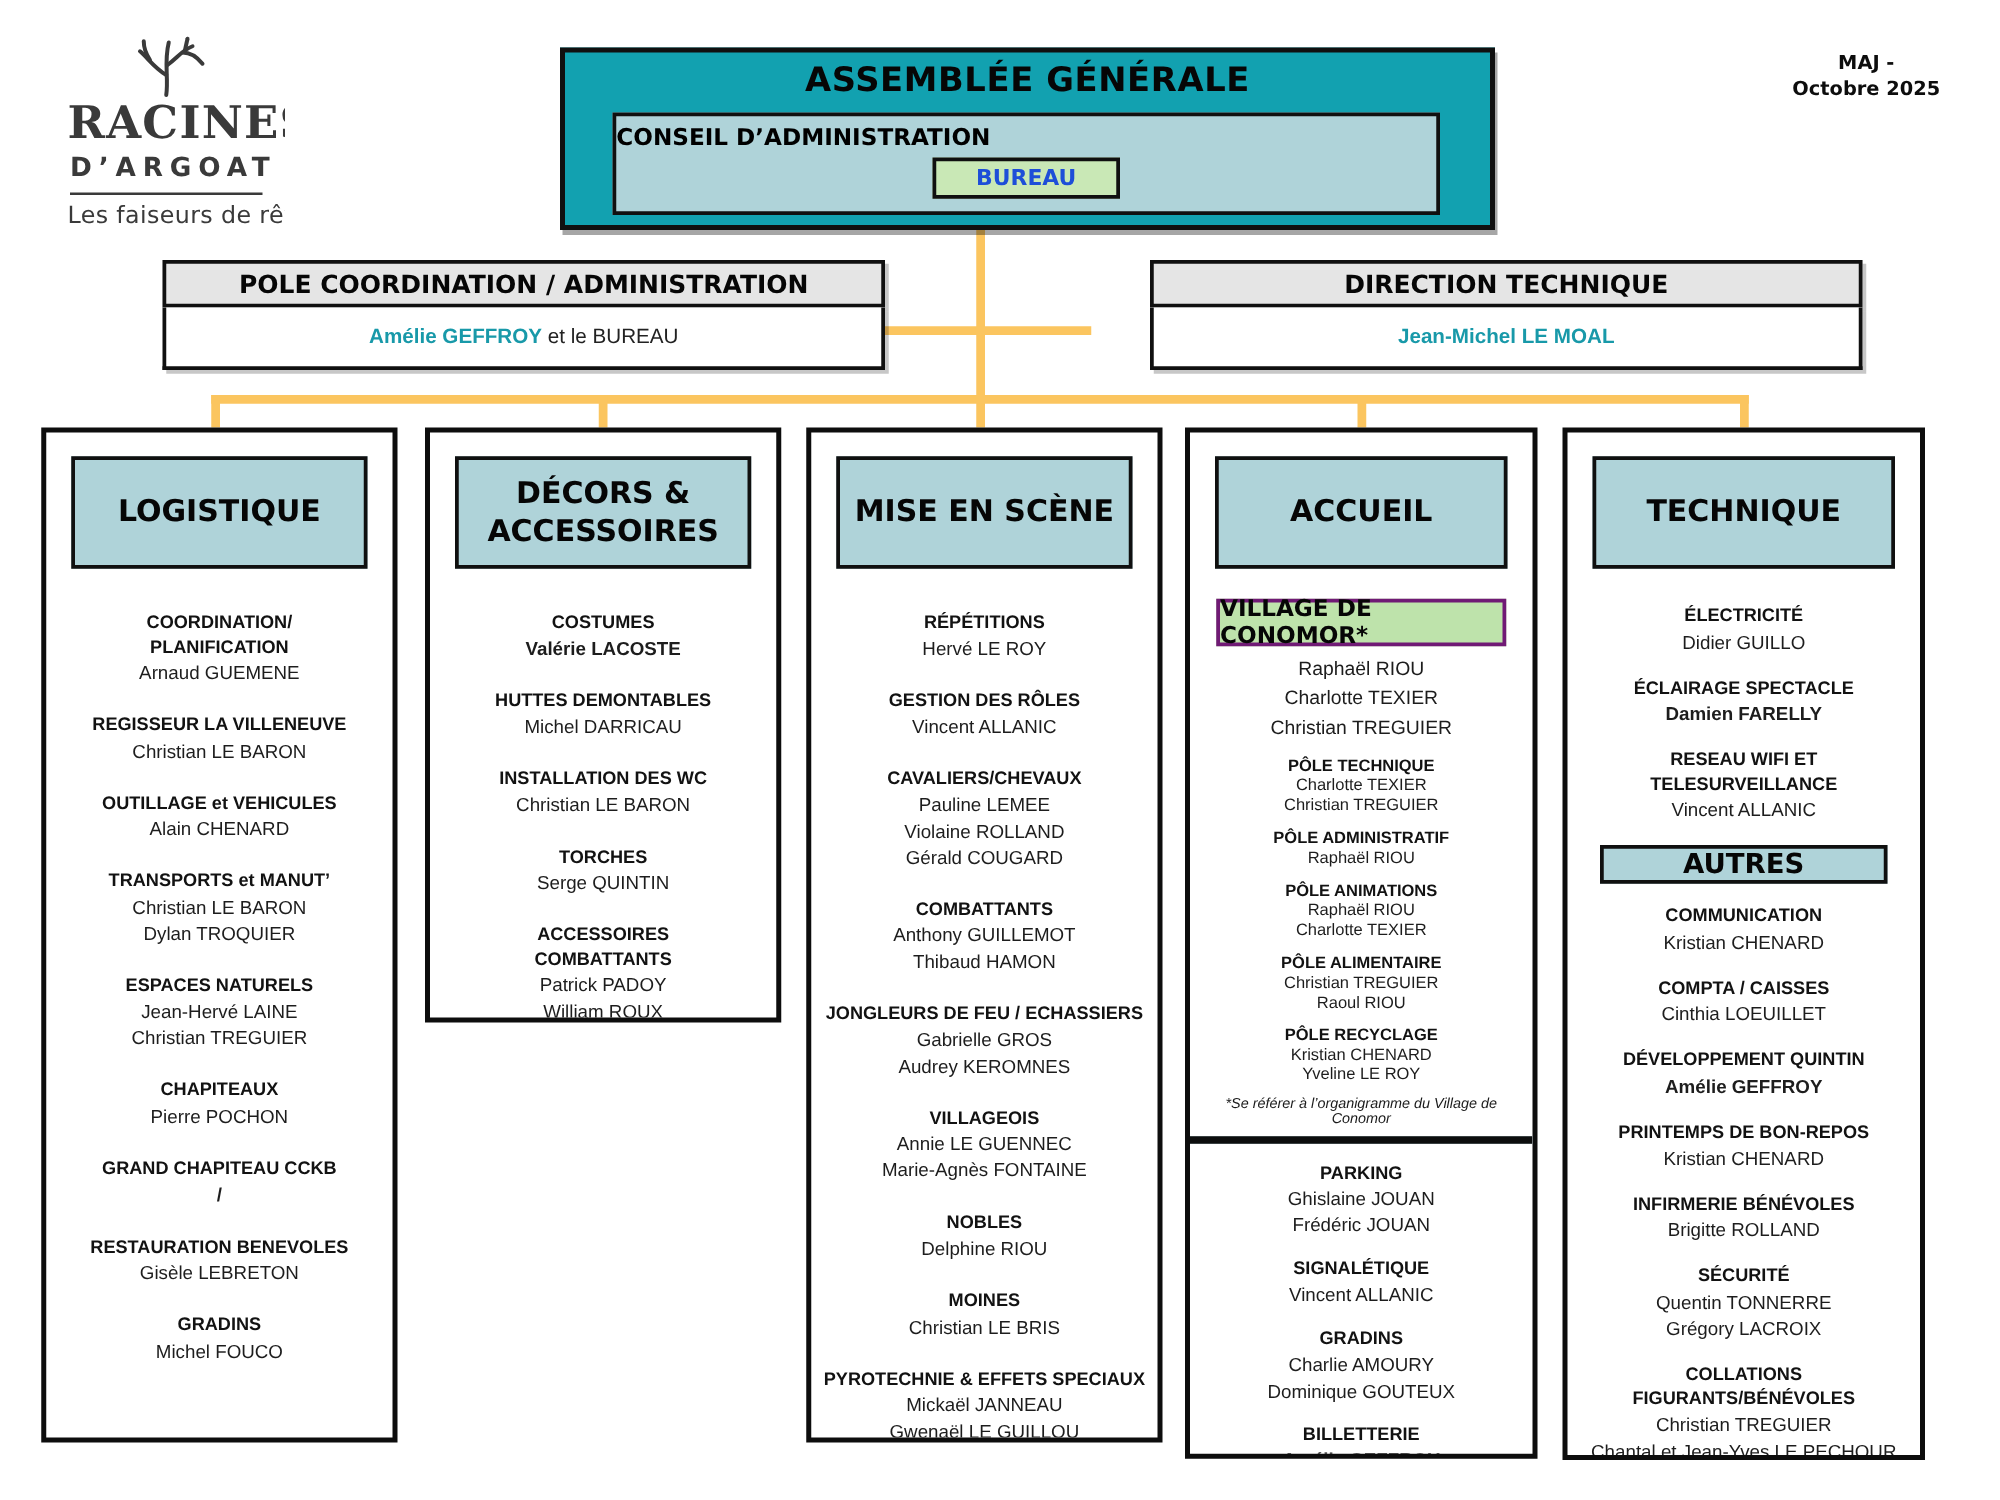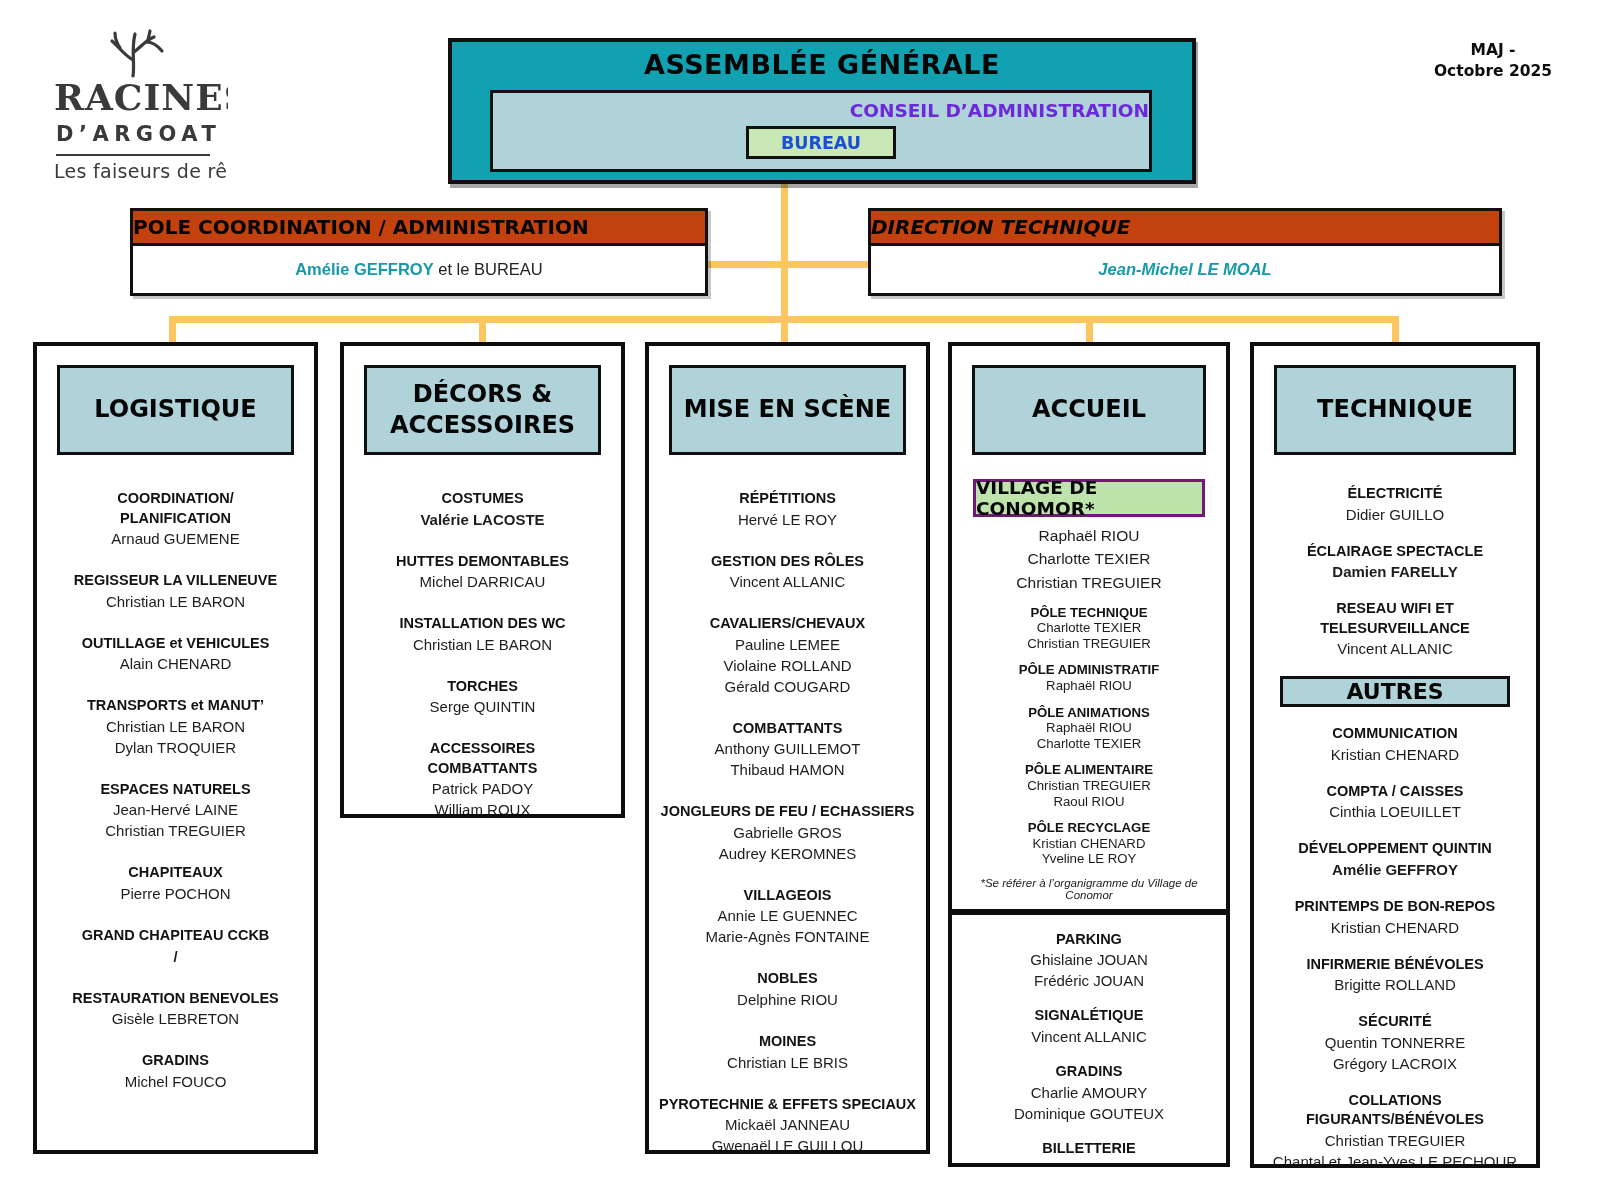--- a/index.html
+++ b/index.html
@@ -17,32 +17,32 @@
   .maj{position:absolute;right:42px;top:8px;width:130px;text-align:center;
        font-family:"DejaVu Sans", sans-serif;font-weight:bold;font-size:15.5px;line-height:1.35;color:#0d0d0d;margin-top:32px;}
 
   
   .ag-box{position:absolute;left:448px;top:38px;width:748px;height:146px;box-sizing:border-box;
           background:#12A1B0;border:4px solid #101010;box-shadow:2px 4px 0 rgba(0,0,0,0.35);}
   .ag-title{text-align:center;font-family:"DejaVu Sans", sans-serif;font-weight:bold;font-size:27px;
             letter-spacing:0.5px;padding-top:7px;color:#060606;}
   .conseil{position:absolute;left:38px;right:40px;top:48px;height:82px;box-sizing:border-box;
            background:#AFD3D9;border:3px solid #101010;}
-  .conseil-title{text-align:right;font-family:"DejaVu Sans", sans-serif;font-weight:bold;font-size:18.5px;
-                 margin-top:7px;color:#6d28d9;}
+  .conseil-title{text-align:left;font-family:"DejaVu Sans", sans-serif;font-weight:bold;font-size:18.5px;
+                 margin-top:7px;color:#000000;}
   .bureau{width:150px;height:33px;margin:5px auto 0;box-sizing:border-box;background:#C9E8B6;
           border:3px solid #101010;text-align:center;font-family:"DejaVu Sans", sans-serif;
           font-weight:bold;font-size:17.5px;line-height:28px;color:#1d4ed8;}
 
   
   .l2{position:absolute;top:208px;}
   .l2.a{left:130px;width:578px;}
-  .l2.b{left:868px;width:634px;font-style:italic;}
-  .l2-header{box-sizing:border-box;background:#c2410c;border:3px solid #101010;height:38px;
-             font-family:"DejaVu Sans", sans-serif;font-weight:bold;font-size:20px;text-align:left;
+  .l2.b{left:920px;width:570px;}
+  .l2-header{box-sizing:border-box;background:#e5e5e5;border:3px solid #101010;height:38px;
+             font-family:"DejaVu Sans", sans-serif;font-weight:bold;font-size:20px;text-align:center;
              line-height:33px;color:#060606;box-shadow:3px 3px 0 rgba(0,0,0,0.22);}
   .l2-body{box-sizing:border-box;background:#ffffff;border:3px solid #101010;border-top:none;height:50px;
            text-align:center;font-size:16.5px;line-height:47px;color:#222;
            box-shadow:3px 3px 0 rgba(0,0,0,0.22);}
   .accent{color:#1899A9;font-weight:bold;}
 
   
   .col{position:absolute;top:342px;box-sizing:border-box;background:#ffffff;border:4px solid #0d0d0d;
        display:flex;flex-direction:column;}
   .c1{left:33px;width:285px;height:812px;}

